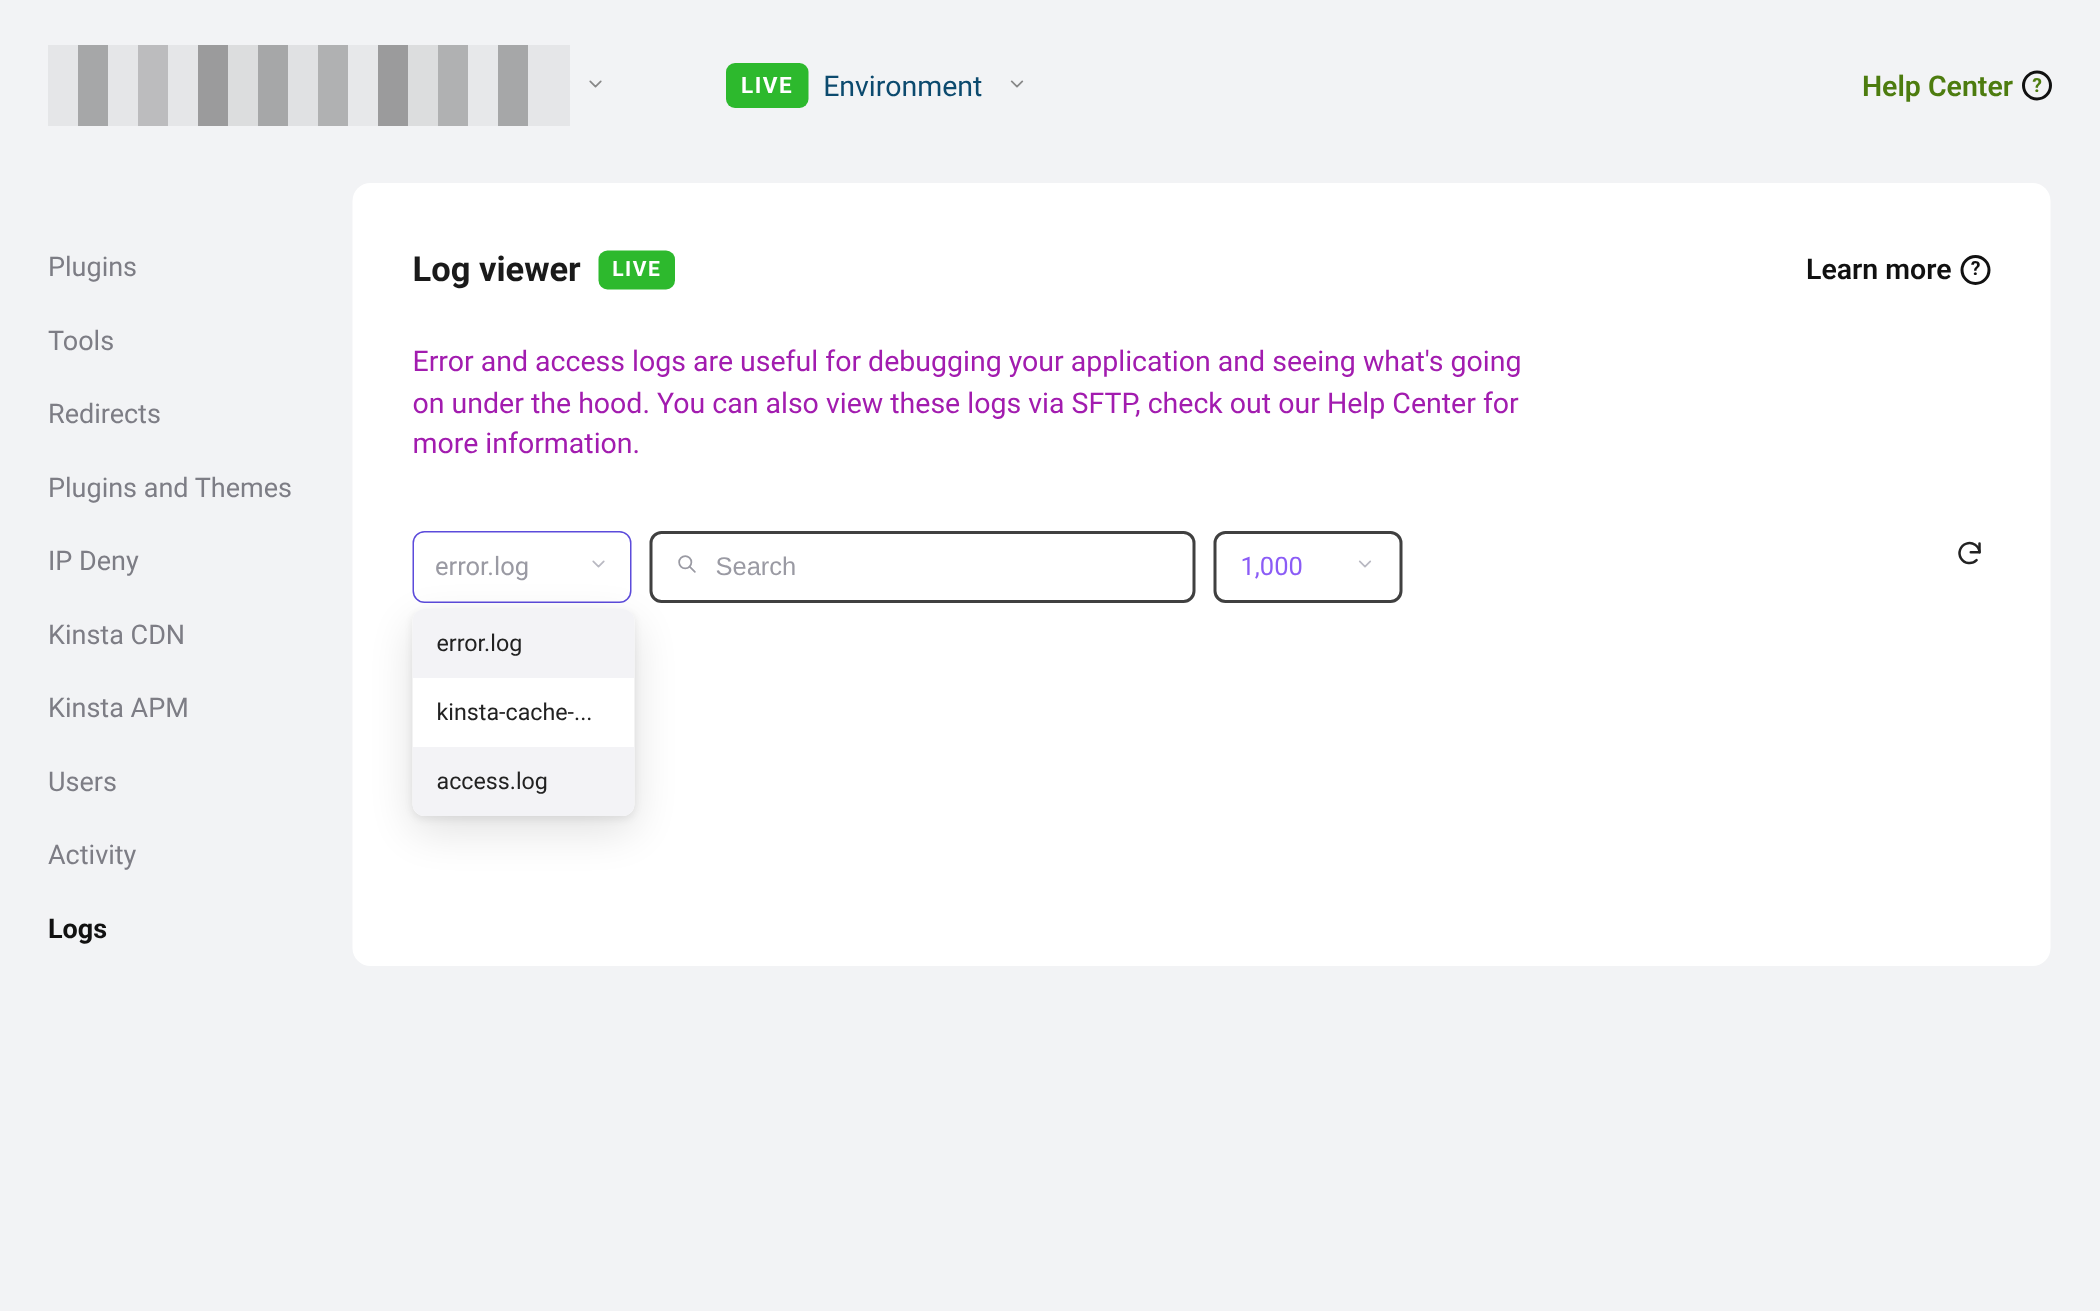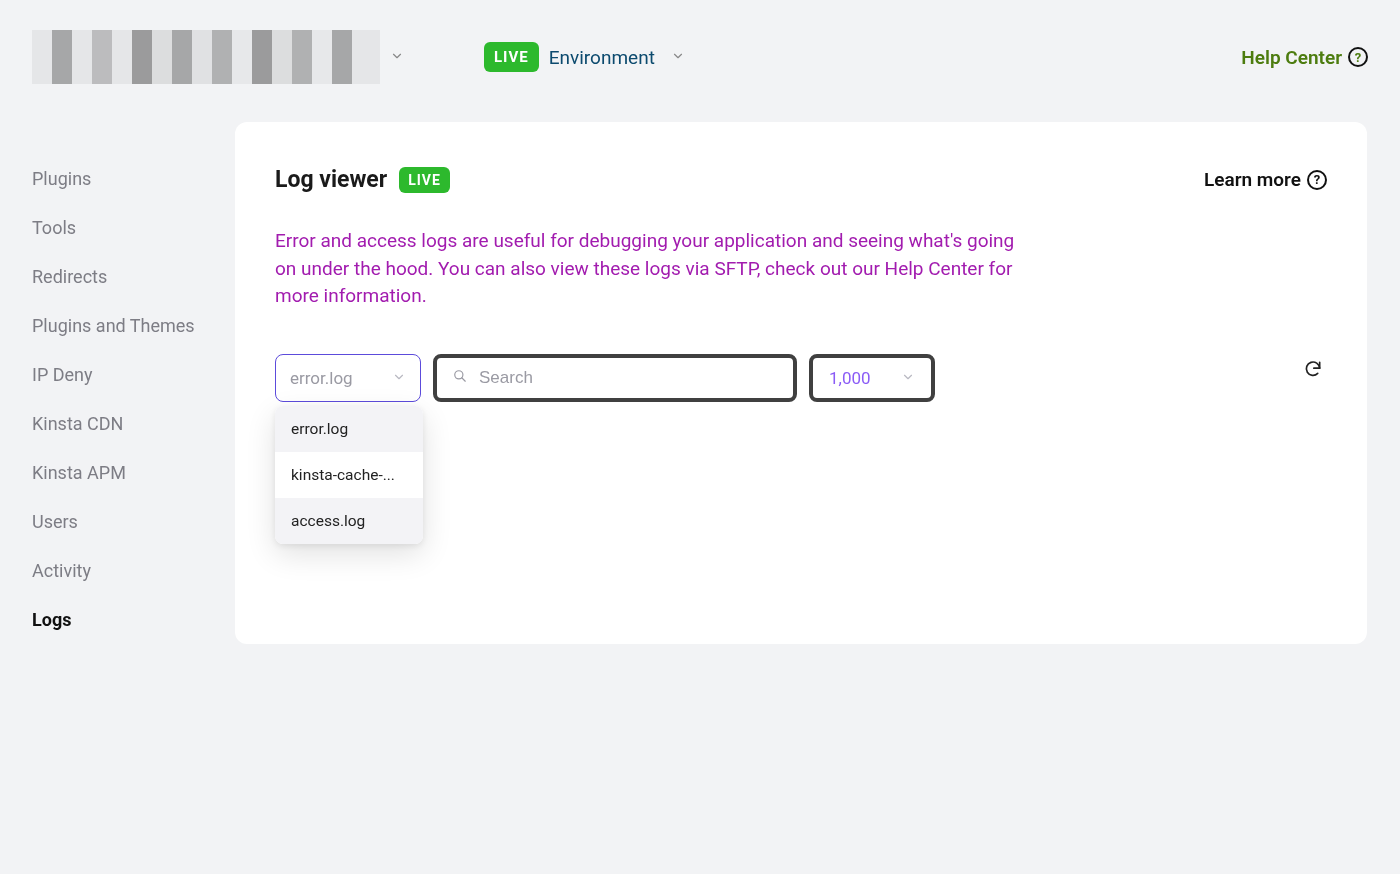--- a/index.html
+++ b/index.html
@@ -82,21 +82,21 @@
     margin-top: 34px;
     font-size: 19px;
     line-height: 1.45;
     color: #a21caf;
     max-width: 740px;
   }
 
   .controls { display: flex; align-items: center; margin-top: 44px; gap: 12px; position: relative; }
   .select, .search, .count {
     height: 48px;
-    border: 4px solid #404040;
+    border: 2px solid #404040;
     border-radius: 8px;
     display: flex;
     align-items: center;
     font-size: 17px;
     background: #fff;
   }
   .select {
     width: 146px;
     padding: 16px 14px;
     color: #9a9aa3;

